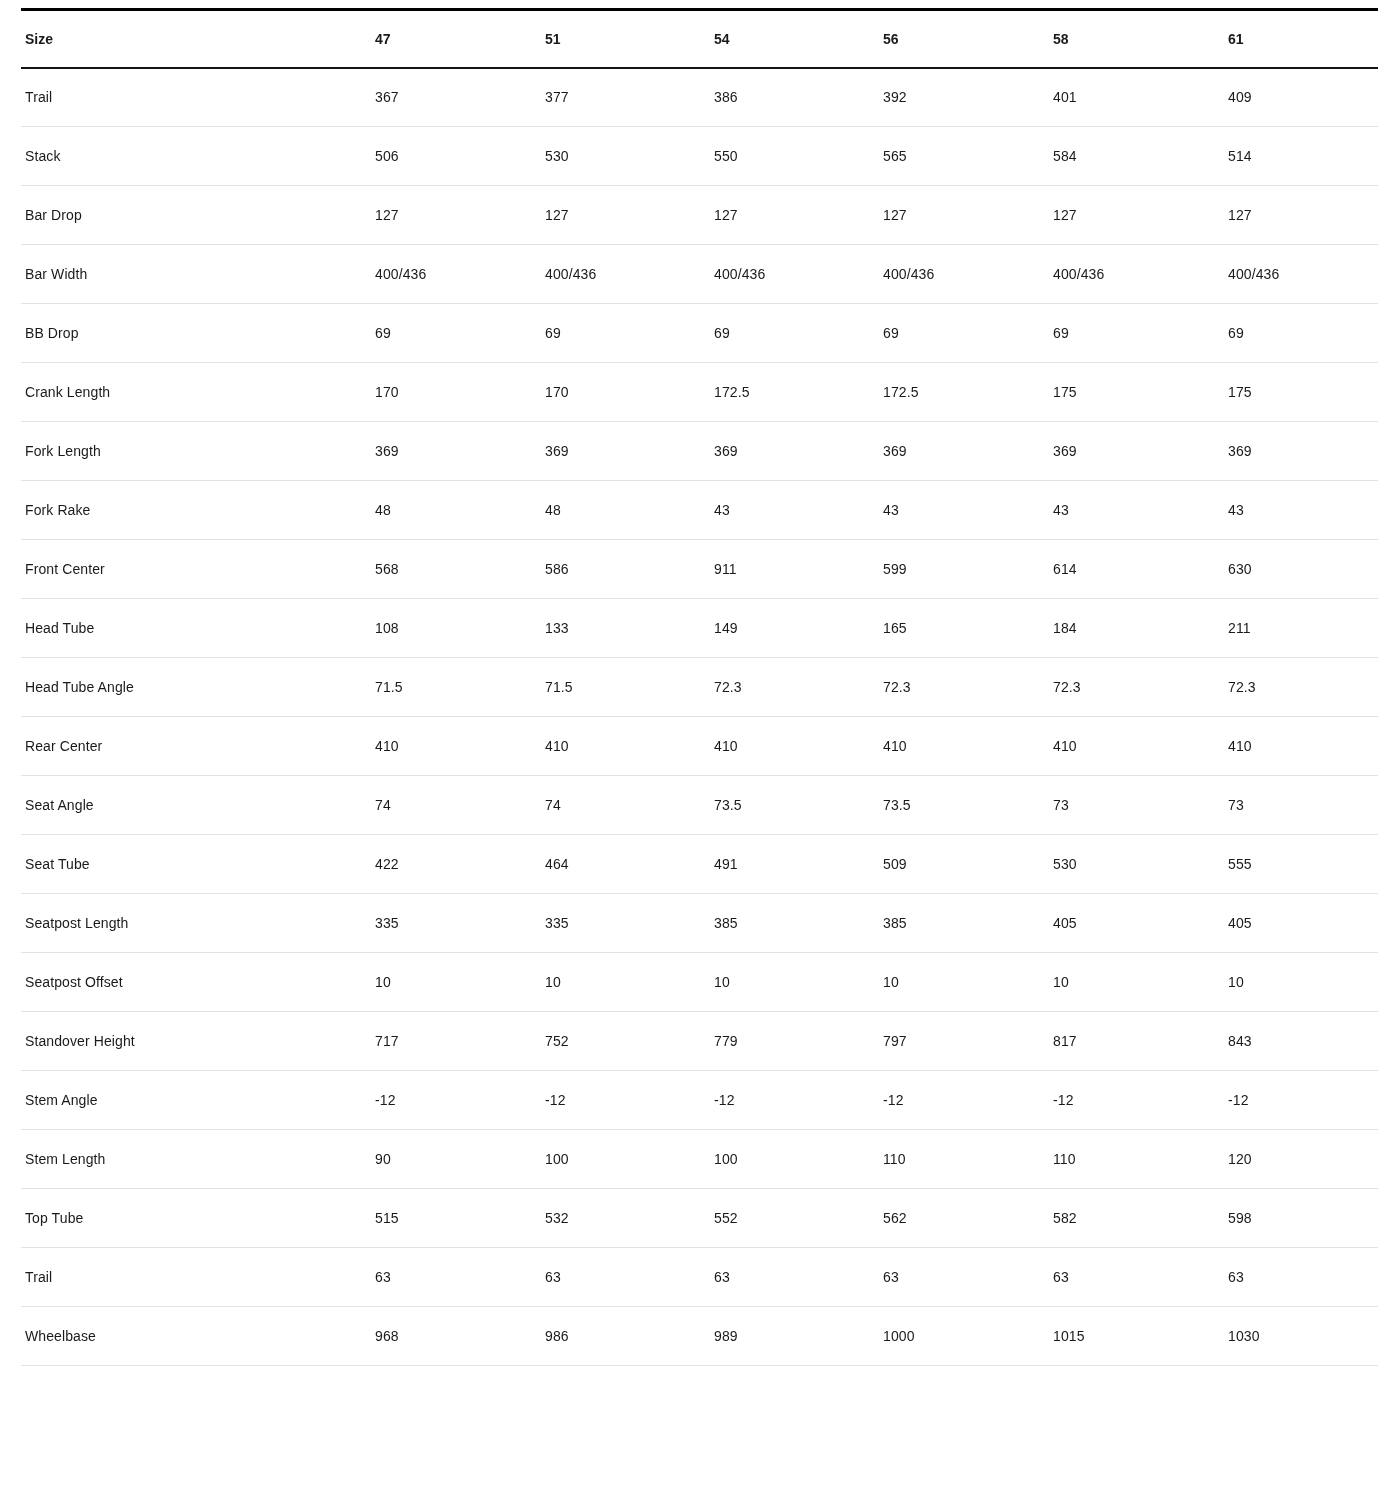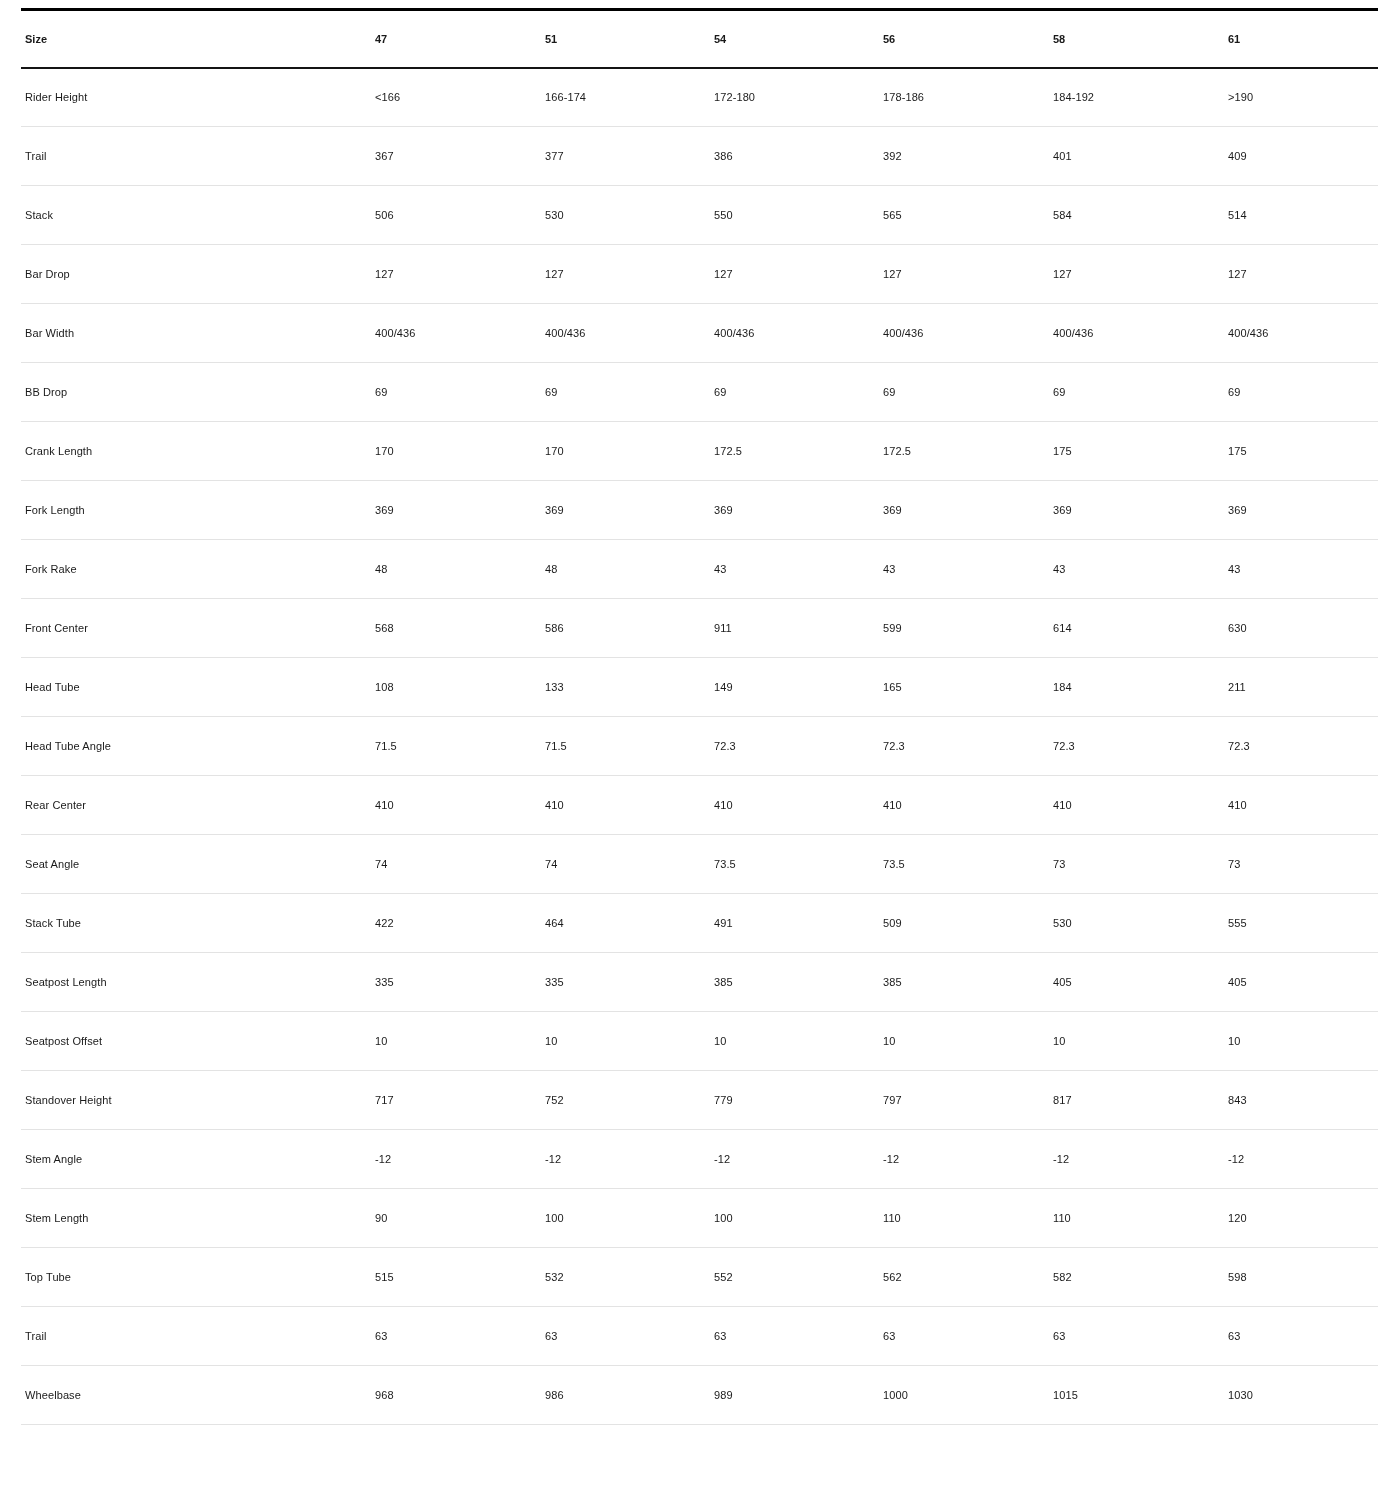--- a/index.html
+++ b/index.html
@@ -11,21 +11,21 @@
   .table-wrap {
     margin: 8px 21px 0 21px;
     width: 1357px;
   }
   table.geometry {
     width: 100%;
     border-collapse: collapse;
     table-layout: fixed;
     border-top: 3px solid #000000;
     color: #1a1a1a;
-    font-size: 11px;
+    font-size: 14px;
   }
   thead th {
     text-align: left;
     font-weight: 700;
     height: 58px;
     vertical-align: middle;
     border-bottom: 2px solid #141414;
     padding: 0;
   }
   thead th.first, tbody td.first { padding-left: 4px; }
@@ -59,29 +59,20 @@
         <th>47</th>
         <th>51</th>
         <th>54</th>
         <th>56</th>
         <th>58</th>
         <th>61</th>
       </tr>
     </thead>
     <tbody id="geometry-body">
         <tr>
-          <td class="first">Rider Height</td>
-          <td>&lt;166</td>
-          <td>166-174</td>
-          <td>172-180</td>
-          <td>178-186</td>
-          <td>184-192</td>
-          <td>&gt;190</td>
-        </tr>
-        <tr>
           <td class="first">Trail</td>
           <td>367</td>
           <td>377</td>
           <td>386</td>
           <td>392</td>
           <td>401</td>
           <td>409</td>
         </tr>
         <tr>
           <td class="first">Stack</td>
@@ -185,21 +176,21 @@
         <tr>
           <td class="first">Seat Angle</td>
           <td>74</td>
           <td>74</td>
           <td>73.5</td>
           <td>73.5</td>
           <td>73</td>
           <td>73</td>
         </tr>
         <tr>
-          <td class="first">Stack Tube</td>
+          <td class="first">Seat Tube</td>
           <td>422</td>
           <td>464</td>
           <td>491</td>
           <td>509</td>
           <td>530</td>
           <td>555</td>
         </tr>
         <tr>
           <td class="first">Seatpost Length</td>
           <td>335</td>

